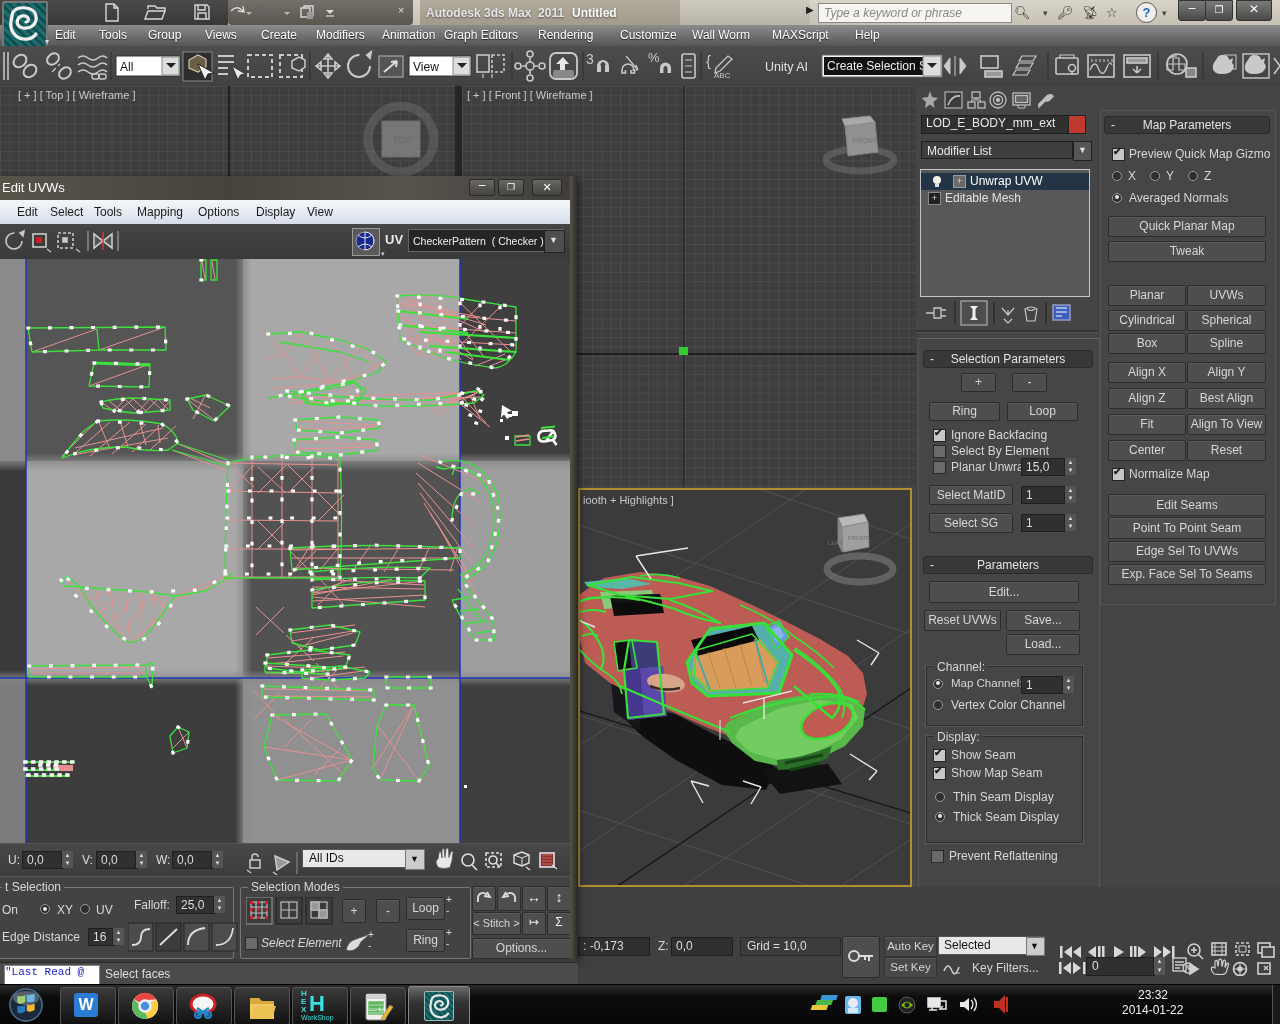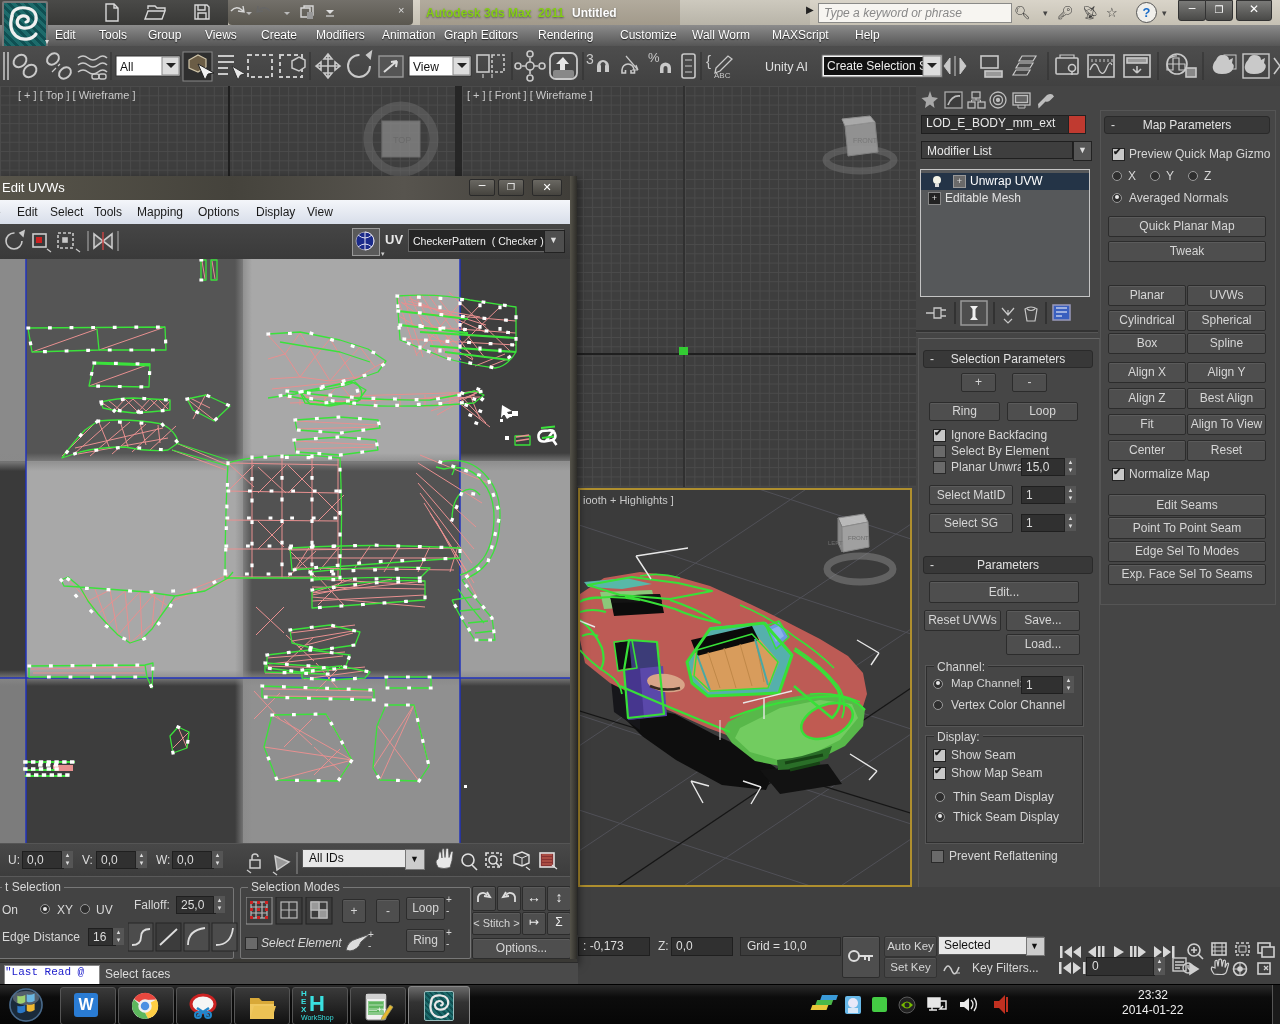--- a/index.html
+++ b/index.html
@@ -23,21 +23,21 @@
 </head>
 <body>
 <div id="page">
 
 <div class="abs" id="titlebar" style="left:0;top:0;width:1280px;height:25px;background:linear-gradient(#d9d4c9,#c6c1b4);"></div>
 <div class="abs" style="left:0;top:0;width:228px;height:25px;background:linear-gradient(#4a4a48,#383836);"></div>
 <div class="abs" style="left:228px;top:0;width:185px;height:25px;background:linear-gradient(#73706a,#5a574f);border-radius:0 0 4px 4px;"></div>
 <div class="abs" style="left:398px;top:4px;color:#ddd;font-size:11px;">×</div>
 <div class="abs" style="left:420px;top:0;width:260px;height:25px;background:linear-gradient(#b2ab9d,#a29a8b);"></div>
 <div class="abs" style="left:680px;top:0;width:130px;height:25px;background:linear-gradient(#cdc9be,#b8b4a8);"></div>
-<div class="abs" style="left:426px;top:6px;color:#84cc16;font-size:12px;font-weight:bold;text-shadow:0 1px 2px #555;white-space:nowrap;">Autodesk 3ds Max&nbsp; 2011</div>
+<div class="abs" style="left:426px;top:6px;color:#e5e5e5;font-size:12px;font-weight:bold;text-shadow:0 1px 2px #555;white-space:nowrap;">Autodesk 3ds Max&nbsp; 2011</div>
 <div class="abs" style="left:572px;top:6px;color:#fdfdfd;font-size:12px;font-weight:bold;text-shadow:0 1px 2px #555;white-space:nowrap;">Untitled</div>
 
 <svg class="abs" style="left:98px;top:1px;" width="240" height="23" viewBox="0 0 240 23">
 <g stroke="#d8d8d8" stroke-width="1.4" fill="none">
 <path d="M8 3 h8 l4 4 v13 h-12 z M16 3 v4 h4"></path>
 <path d="M50 8 v-3 h7 l2 2 h8 v3 M47 18 l3 -8 h17 l-3 8 z"></path>
 <path d="M97 4 h12 l2 2 v12 h-14 z M100 4 v5 h7 v-5 M100 18 v-6 h8 v6"></path>
 <path d="M133 10 q5 -6 11 -1 l2 2 m-1 -6 l1 6 -6 -1"></path>
 <path d="M172 10 q-5 -6 -11 -1 l-2 2 m1 -6 l-1 6 6 -1" stroke="#666"></path>
 <path d="M148 11 l3 3 3 -3 z" fill="#bbb" stroke="none"></path>
@@ -444,21 +444,21 @@
 <div class="abs btn" style="left:271px;top:276px;width:77px;height:19px;line-height:19px;">Align Y</div>
 <div class="abs btn" style="left:192px;top:302px;width:76px;height:19px;line-height:19px;">Align Z</div>
 <div class="abs btn" style="left:271px;top:302px;width:77px;height:19px;line-height:19px;">Best Align</div>
 <div class="abs btn" style="left:192px;top:328px;width:76px;height:19px;line-height:19px;">Fit</div>
 <div class="abs btn" style="left:271px;top:328px;width:77px;height:19px;line-height:19px;">Align To View</div>
 <div class="abs btn" style="left:192px;top:354px;width:76px;height:19px;line-height:19px;">Center</div>
 <div class="abs btn" style="left:271px;top:354px;width:77px;height:19px;line-height:19px;">Reset</div>
 <div class="abs" style="left:196px;top:382px;"><span class="cb"></span><span class="abs" style="left:17px;top:-1px;width:120px;">Normalize Map</span><span class="abs" style="left:1px;top:-2px;color:#1a1a1a;font-weight:bold;font-size:10px;">✔</span></div>
 <div class="abs btn" style="left:192px;top:408px;width:156px;height:20px;line-height:20px;">Edit Seams</div>
 <div class="abs btn" style="left:192px;top:431px;width:156px;height:20px;line-height:20px;">Point To Point Seam</div>
-<div class="abs btn" style="left:192px;top:455px;width:156px;height:19px;line-height:19px;">Edge Sel To Modes</div>
+<div class="abs btn" style="left:192px;top:455px;width:156px;height:19px;line-height:19px;">Edge Sel To UVWs</div>
 <div class="abs btn" style="left:192px;top:478px;width:156px;height:19px;line-height:19px;">Exp. Face Sel To Seams</div>
 </div>
 
 <div class="abs" id="statusarea" style="left:578px;top:887px;width:702px;height:97px;background:#404040;font-size:12px;color:#d6d6d6;">
 
 
 <div class="abs fld" style="left:0px;top:50px;width:66px;height:16px;padding:1px 0 0 4px;">: -0,173</div>
 <div class="abs" style="left:80px;top:52px;">Z:</div>
 <div class="abs fld" style="left:93px;top:50px;width:56px;height:16px;padding:1px 0 0 4px;">0,0</div>
 <div class="abs fld" style="left:162px;top:50px;width:93px;height:16px;padding:1px 0 0 6px;background:#3c3c3c;border-color:#2a2a2a;">Grid = 10,0</div>

